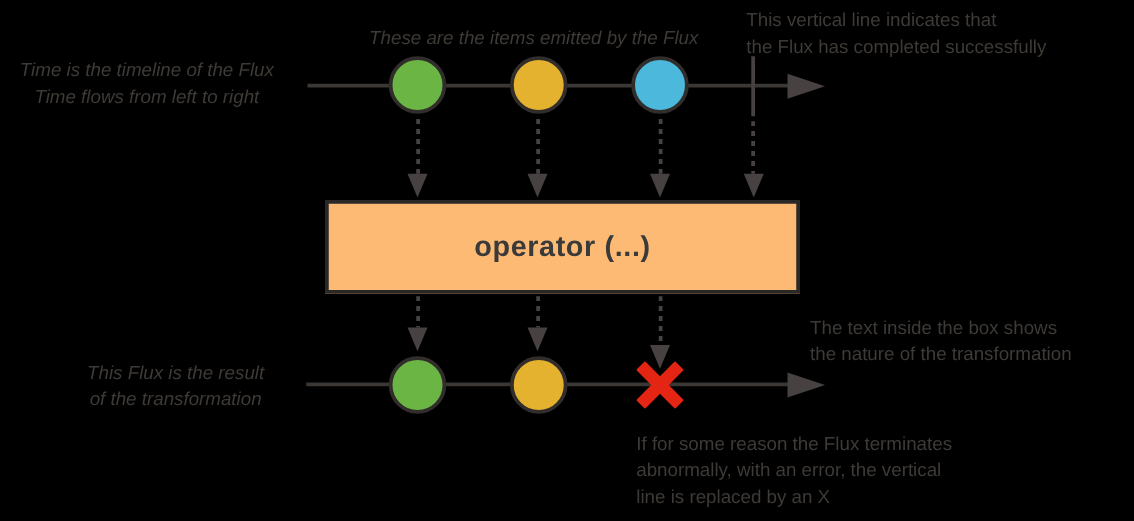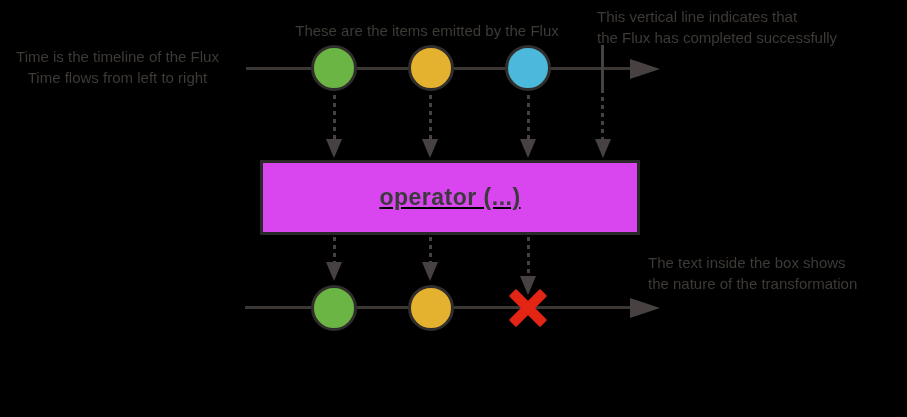--- a/index.html
+++ b/index.html
@@ -5,21 +5,21 @@
   * { margin:0; padding:0; box-sizing:border-box; }
   html,body { background:#000; }
   .canvas {
     position:relative; width:907px; height:417px; background:#000000;
     overflow:hidden; font-family:"Liberation Sans", sans-serif;
   }
   .ann {
     position:absolute; color:#3e3a36; font-size:15px; line-height:21px;
     white-space:pre-line;
   }
-  .ann.center { text-align:center; }
+  .ann.center { text-align:center;font-style:italic; }
   .hline { position:absolute; height:3px; background:#3b3734; }
   .vline { position:absolute; width:3px; background:#474241; }
   .arrow-right {
     position:absolute; width:0; height:0;
     border-top:10px solid transparent; border-bottom:10px solid transparent;
     border-left:30px solid #474241;
   }
   .marble {
     position:absolute; width:46px; height:46px; border-radius:50%;
     border:3px solid #302d2b;
@@ -59,21 +59,26 @@
 
   <div class="ann center" style="left:277px; top:20px; width:300px;">These are the items emitted by the Flux</div>
 
   <div class="ann" style="left:597px; top:6px; width:280px;">This vertical line indicates that
 the Flux has completed successfully</div>
 
 
   <div class="ann" style="left:648px; top:211px; width:250px;margin-top:41px;">The text inside the box shows
 the nature of the transformation</div>
 
+  <div class="ann center" style="left:48px; top:288px; width:185px;">This Flux is the result
+of the transformation</div>
 
+  <div class="ann" style="left:509px; top:345px; width:290px;">If for some reason the Flux terminates
+abnormally, with an error, the vertical
+line is replaced by an X</div>
 
   <div class="hline" style="left:246px; top:67px; width:386px;"></div>
   <div class="vline" style="left:601px; top:45px; height:48px;"></div>
   <div class="arrow-right" style="left:630px; top:59px;"></div>
 
   <div class="marble" style="left: 311px; top: 45px; background-color: rgb(106, 181, 68);"></div>
   <div class="marble" style="left: 408px; top: 45px; background-color: rgb(229, 178, 47);"></div>
   <div class="marble" style="left: 505px; top: 45px; background-color: rgb(75, 184, 220);"></div>
 
   <div class="dotline" style="left:333px; top:95px; height:44px;"></div>
@@ -81,21 +86,21 @@
 
   <div class="dotline" style="left:429px; top:95px; height:44px;"></div>
   <div class="arrow-down" style="left:422px; top:139px;"></div>
 
   <div class="dotline" style="left:527px; top:95px; height:44px;"></div>
   <div class="arrow-down" style="left:520px; top:139px;"></div>
 
   <div class="dotline" style="left:601px; top:97px; height:42px;"></div>
   <div class="arrow-down" style="left:595px; top:139px;"></div>
 
-  <div class="opbox" style="background-color: #d946ef; text-decoration: underline;">
+  <div class="opbox" style="background-color: #fdba74;">
     <span class="oplabel">operator (...)</span>
   </div>
 
   <div class="dotline" style="left:333px; top:237px; height:25px;"></div>
   <div class="arrow-down" style="left:326px; top:262px;"></div>
 
   <div class="dotline" style="left:429px; top:237px; height:25px;"></div>
   <div class="arrow-down" style="left:422px; top:262px;"></div>
 
   <div class="dotline" style="left:527px; top:237px; height:39px;"></div>

